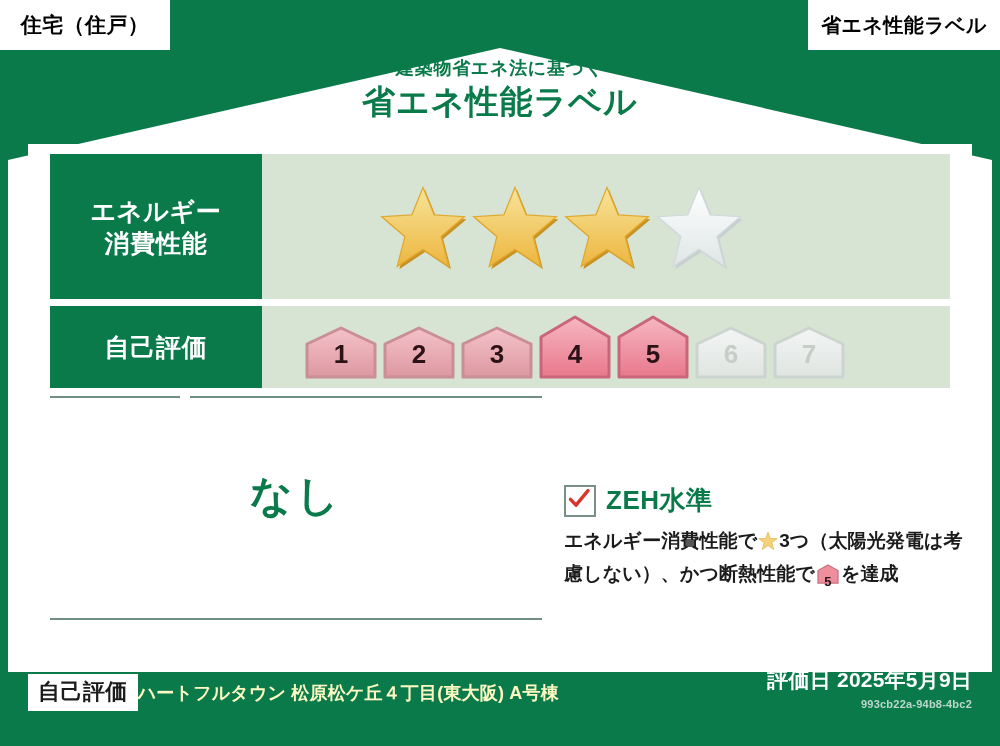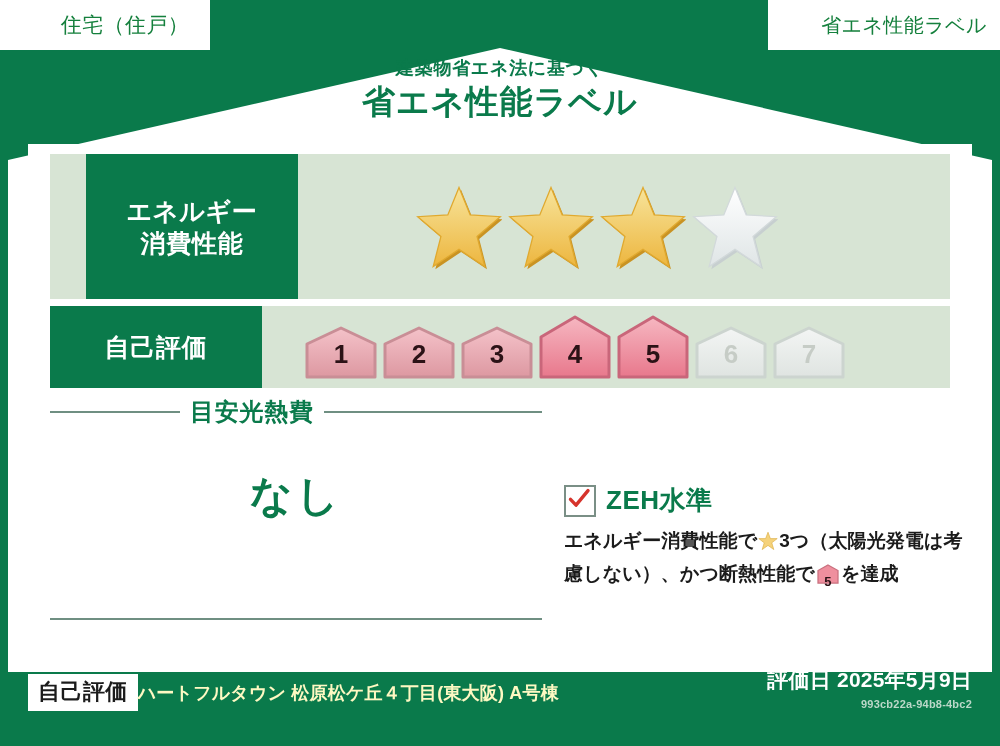--- a/index.html
+++ b/index.html
@@ -21,26 +21,25 @@
   #house-shape{
     position:absolute;
     left:0;top:0;width:1000px;height:746px;
     pointer-events:none;
   }
 
   
   .corner-tag{
     position:absolute;
     background:#ffffff;
-    color:#15803d;
-    font-weight:400;
+    color:#000000;
+    font-weight:700;
     display:flex;align-items:center;justify-content:center;
     letter-spacing:.02em;
     z-index:6;
-    padding-left:40px;
   }
   #tag-building-type{
     left:0;top:0;width:170px;height:50px;font-size:21px;
   }
   #tag-renewable{
     right:0;top:0;width:192px;height:50px;font-size:20px;
   }
 
   
   #title-block{
@@ -58,21 +57,21 @@
     z-index:5;
   }
 
   
   .perf-row{
     position:absolute;
     left:22px;right:22px;
     background:#d7e4d4;
     display:flex;align-items:stretch;
   }
-  #row-energy{top:10px;height:145px;padding-left:36px;}
+  #row-energy{top:10px;height:145px;}
   #row-insulation{top:162px;height:82px;}
 
   .row-label{
     width:212px;flex:0 0 212px;
     background:#0a7a4b;
     color:#ffffff;
     display:flex;flex-direction:column;
     align-items:center;justify-content:center;
     font-weight:700;font-size:25px;line-height:1.28;
     letter-spacing:.03em;
@@ -345,21 +344,20 @@
               </svg>
               <span class="gnum">7</span>
             </div>
           </div>
       </div>
     </div>
 
     <div id="cost-section">
       <div id="cost-heading">
         <span class="rule short"></span>
-        <span id="cost-heading-text">目安光熱費</span>
         <span class="rule"></span>
       </div>
       <div id="cost-value">なし</div>
       <div id="cost-bottom-rule"></div>
     </div>
 
     <div id="zeh-section">
       <div id="zeh-title-row">
         <span id="zeh-checkbox">
           <svg width="24" height="24" viewBox="0 0 24 24">

